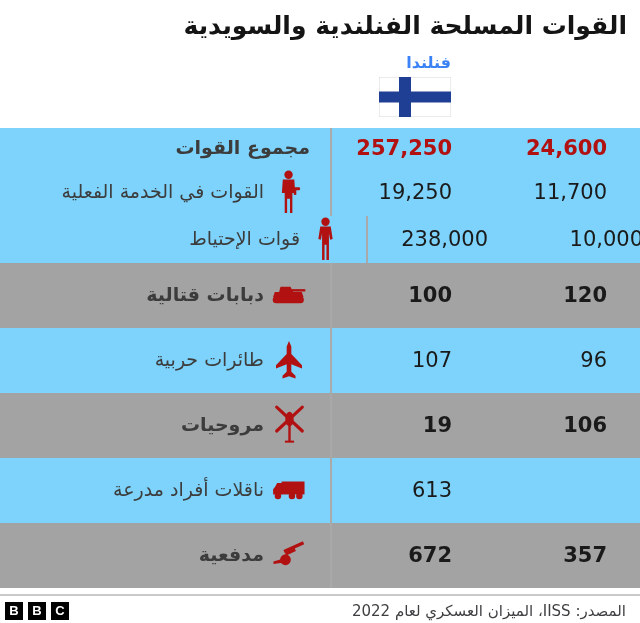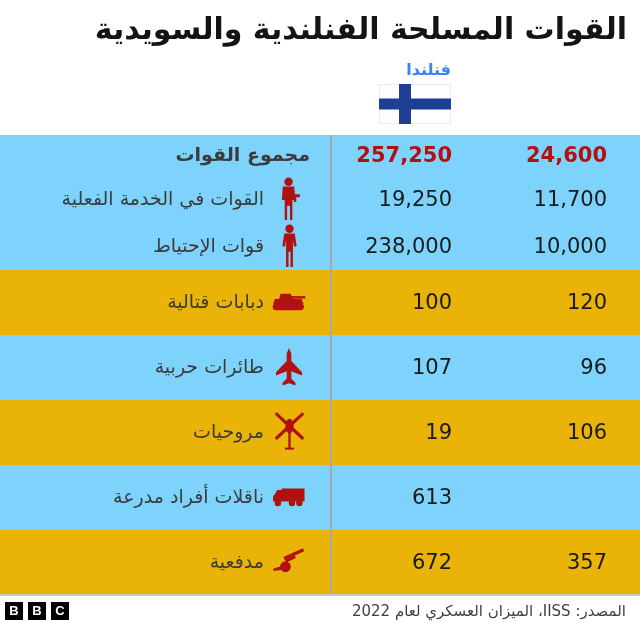--- a/index.html
+++ b/index.html
@@ -9,21 +9,21 @@
     position: relative;
     width: 640px; height: 623px;
     background: #ffffff;
     overflow: hidden;
   }
   
   .title {
     padding: 9px 13px 0 0;
     text-align: right;
     direction: rtl;
-    font-size: 30px;
+    font-size: 25px;
     font-weight: 700;
     color: #141414;
     line-height: 1.35;
   }
   .cols-header {
     display: grid;
     grid-template-columns: 330px 122px 155px 1fr;
     margin-top: 7px;
     align-items: end;
   }
@@ -40,21 +40,21 @@
   }
   .flag { margin: 1px 1px 0 0; display: block; }
   
   .table { margin-top: 11px; }
   .trow {
     display: grid;
     grid-template-columns: 330px 122px 155px 1fr;
     align-items: center;
   }
   .bg-gray  { background: #7dd3fc; }
-  .bg-light { background: #eab308; }
+  .bg-light { background: #a3a3a3; font-weight: bold; }
   .trow .cell-label {
     display: flex;
     align-items: center;
     justify-content: flex-end;
     gap: 8px;
     padding-right: 24px;
     height: 100%;
   }
   .trow .cell-label .lbl {
     direction: rtl;
@@ -67,21 +67,21 @@
   .cell-fin, .cell-swe {
     text-align: right;
     font-size: 21px;
     color: #1a1a1a;
     height: 100%;
     display: flex;
     align-items: center;
     justify-content: flex-end;
   }
   .cell-fin { border-left: 2px solid #a9a9a9; padding-left: 47px; }
-  .h40 { height: 40px; } .h48 { height: 48px; } .h47 { height: 47px; } .h65 { height: 65px; }
+  .h40 { height: 40px; } .h48 { height: 48px; } .h47 { height: 47px; margin-left: 36px; } .h65 { height: 65px; }
   .emph .lbl, .emph .cell-fin, .emph .cell-swe {
     color: #b11111;
     font-weight: 700;
   }
   .emph .cell-label { padding-right: 20px; }
   .emph .lbl { font-size: 20px; }
   
   .footer {
     position: absolute;
     left: 0; right: 0; bottom: 0;

